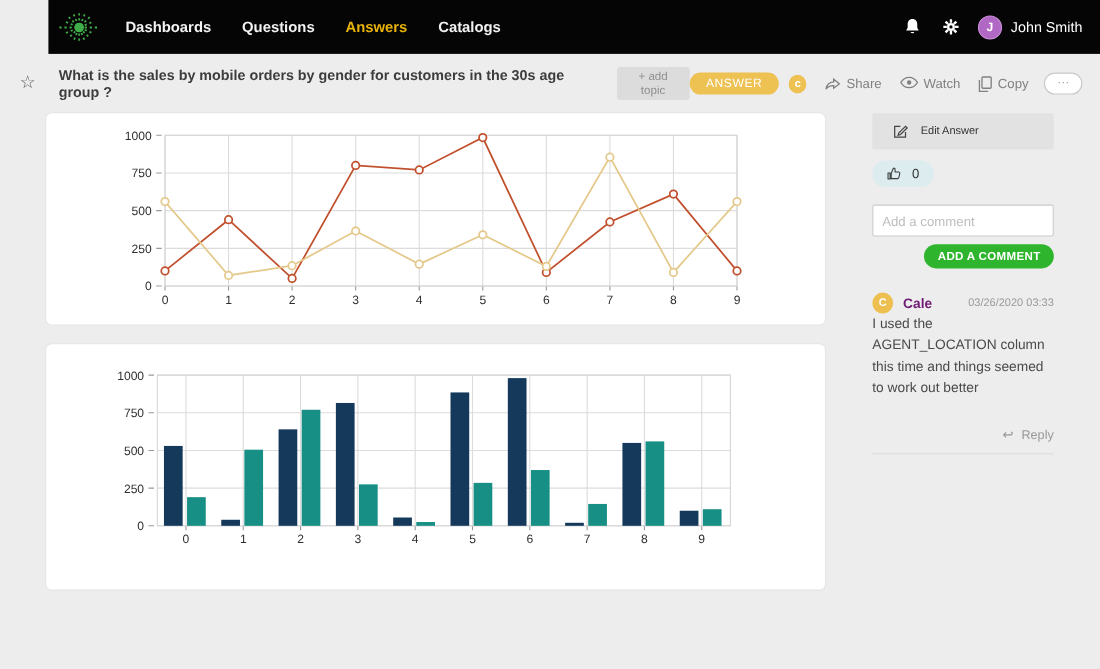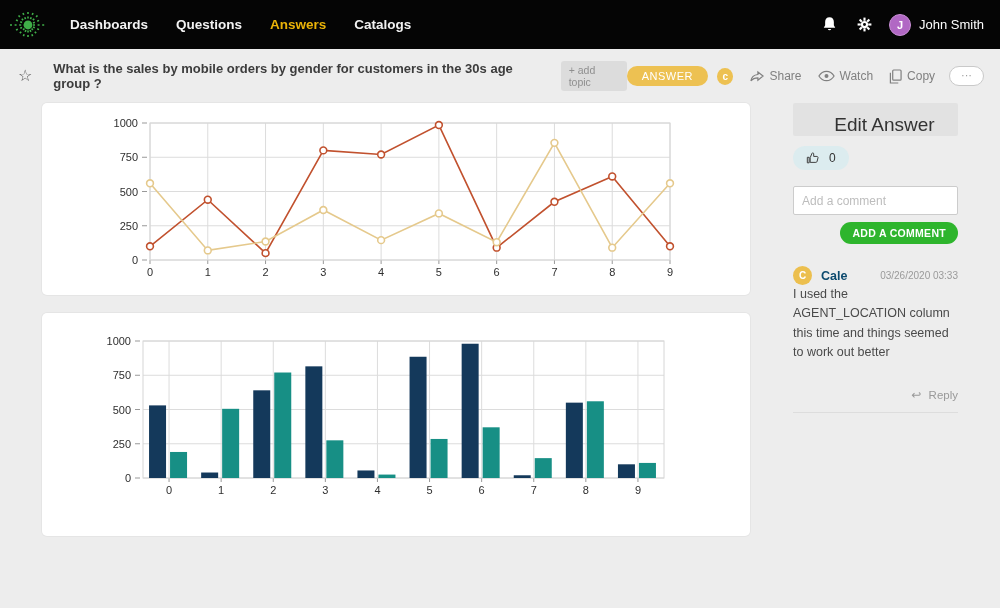--- a/index.html
+++ b/index.html
@@ -1,72 +1,72 @@
 <!DOCTYPE html>
 <html><head>
 <meta charset="utf-8">
 <style>
   * { margin:0; padding:0; box-sizing:border-box; }
   html,body { width:1000px; height:608px; }
   body { background:#ededed; font-family:"Liberation Sans", sans-serif; overflow:hidden; }
 
   
-  .navbar { height:49px; background:#050505; display:flex; align-items:center; padding:0 16px 0 8px; }
+  .navbar { height:49px; background:#050505; display:flex; align-items:center; padding:0 16px 0 8px;margin-left:44px; }
   .logo { width:40px; height:40px; margin-right:8px; }
   .nav-item { color:#f2f2f2; font-size:13.5px; font-weight:600; padding:0 14px; cursor:pointer; }
   .nav-item.active { color:#eab308; }
   .nav-spacer { flex:1; }
   .nav-icon { width:17px; height:17px; margin-left:18px; cursor:pointer; }
   .avatar { width:22px; height:22px; border-radius:50%; background:#b168c4; color:#fff;
             font-size:11px; font-weight:700; display:flex; align-items:center; justify-content:center;
             margin-left:16px; border:1px solid #c98fd6; }
   .username { color:#fff; font-size:13px; margin-left:8px; }
 
   
   .question-bar { display:flex; align-items:center; padding:0 16px 0 18px; height:40px; margin-top:7px; }
   .star { font-size:16px; color:#555; cursor:pointer; line-height:1; }
   .q-title { font-size:13px; font-weight:700; color:#3c3c3c; margin-left:21px; }
-  .add-topic { background:#dcdcdc; color:#8f8f8f; font-size:10.5px; padding:3px 8px; border-radius:3px; margin-left:12px; cursor:pointer; }
+  .add-topic { background:#dcdcdc; color:#8f8f8f; font-size:10.5px; padding:3px 8px; border-radius:3px; margin-left:12px; cursor:pointer;text-align:center; }
   .qb-spacer { flex:1; }
   .answer-badge { background:#edc152; color:#fff; font-size:11px; font-weight:400; letter-spacing:.5px;
                   padding:4px 15px; border-radius:12px; }
   .author-badge { width:17px; height:17px; border-radius:50%; background:#edc152; color:#fff; font-size:10px;
                   font-weight:700; display:flex; align-items:center; justify-content:center; margin-left:9px; }
-  .qb-action { display:flex; align-items:center; gap:5px; color:#808080; font-size:12px; margin-left:16px; cursor:pointer; }
+  .qb-action { display:flex; gap:5px; color:#808080; font-size:12px; margin-left:16px; cursor:pointer; }
   .more-btn { width:36px; height:20px; border:1px solid #c9c9c9; border-radius:10px; background:#fff;
               color:#9a9a9a; font-size:11px; line-height:17px; text-align:center; margin-left:14px; cursor:pointer; }
 
   
   .main { display:flex; padding:7px 42px 0 42px; }
   .charts { width:708px; }
   .card { background:#fff; border-radius:5px; box-shadow:0 0 0 1px rgba(0,0,0,0.03); }
   .card.line { height:192px; }
   .card.bar { height:223px; margin-top:18px; padding-top:14px; }
   .tick { font-size:11px; fill:#2f2f2f; font-family:"Liberation Sans", sans-serif; }
 
   
   .sidebar { width:165px; margin-left:auto; }
   .edit-answer { width:100%; height:33px; background:#e2e2e2; border:none; border-radius:2px; display:flex;
-                 align-items:center; gap:11px; padding-left:18px; font-size:19px; color:#333;
-                 font-family:"Liberation Sans", sans-serif; cursor:pointer;flex-direction:column; }
+                 align-items:center; gap:11px; padding-left:18px; font-size:10px; color:#333;
+                 font-family:"Liberation Sans", sans-serif; cursor:pointer; }
   .like-pill { display:inline-flex; align-items:center; gap:9px; background:#dcecef; border-radius:13px;
                padding:5px 13px; margin-top:10px; cursor:pointer; }
   .like-count { font-size:12px; color:#333; }
   .comment-input { width:100%; height:29px; border:1px solid #ccc; border-radius:2px; margin-top:16px;
                    padding:0 8px; font-size:12px; font-family:"Liberation Sans", sans-serif; color:#444; }
   .comment-input::placeholder { color:#bdbdbd; }
   .add-comment-row { text-align:right; margin-top:7px; }
   .add-comment-btn { background:#2eb52d; color:#fff; border:none; border-radius:11px; font-size:10.5px;
                      font-weight:700; padding:5px 12px; letter-spacing:.3px; cursor:pointer;
                      font-family:"Liberation Sans", sans-serif; }
   .comment { margin-top:22px; }
   .comment-head { display:flex; align-items:center; }
   .c-avatar { width:19px; height:19px; border-radius:50%; background:#ecbf4e; color:#fff; font-size:10px;
               font-weight:700; display:flex; align-items:center; justify-content:center; }
-  .c-name { font-size:12.5px; font-weight:700; color:#0c4a6e; margin-left:9px; }
+  .c-name { font-size:12.5px; font-weight:700; color:#701a75; margin-left:9px; }
   .c-time { margin-left:auto; font-size:10px; color:#9a9a9a; }
   .c-body { font-size:12.5px; color:#4a4a4a; line-height:1.55; }
   .reply-row { text-align:right; margin-top:25px; color:#999; font-size:11.5px; cursor:pointer; }
   .reply-icon { font-size:12px; margin-right:4px; }
   .c-divider { border:none; border-top:1px solid #ddd; margin-top:10px; }
 </style>
 </head>
 <body>
 
 <header class="navbar">

